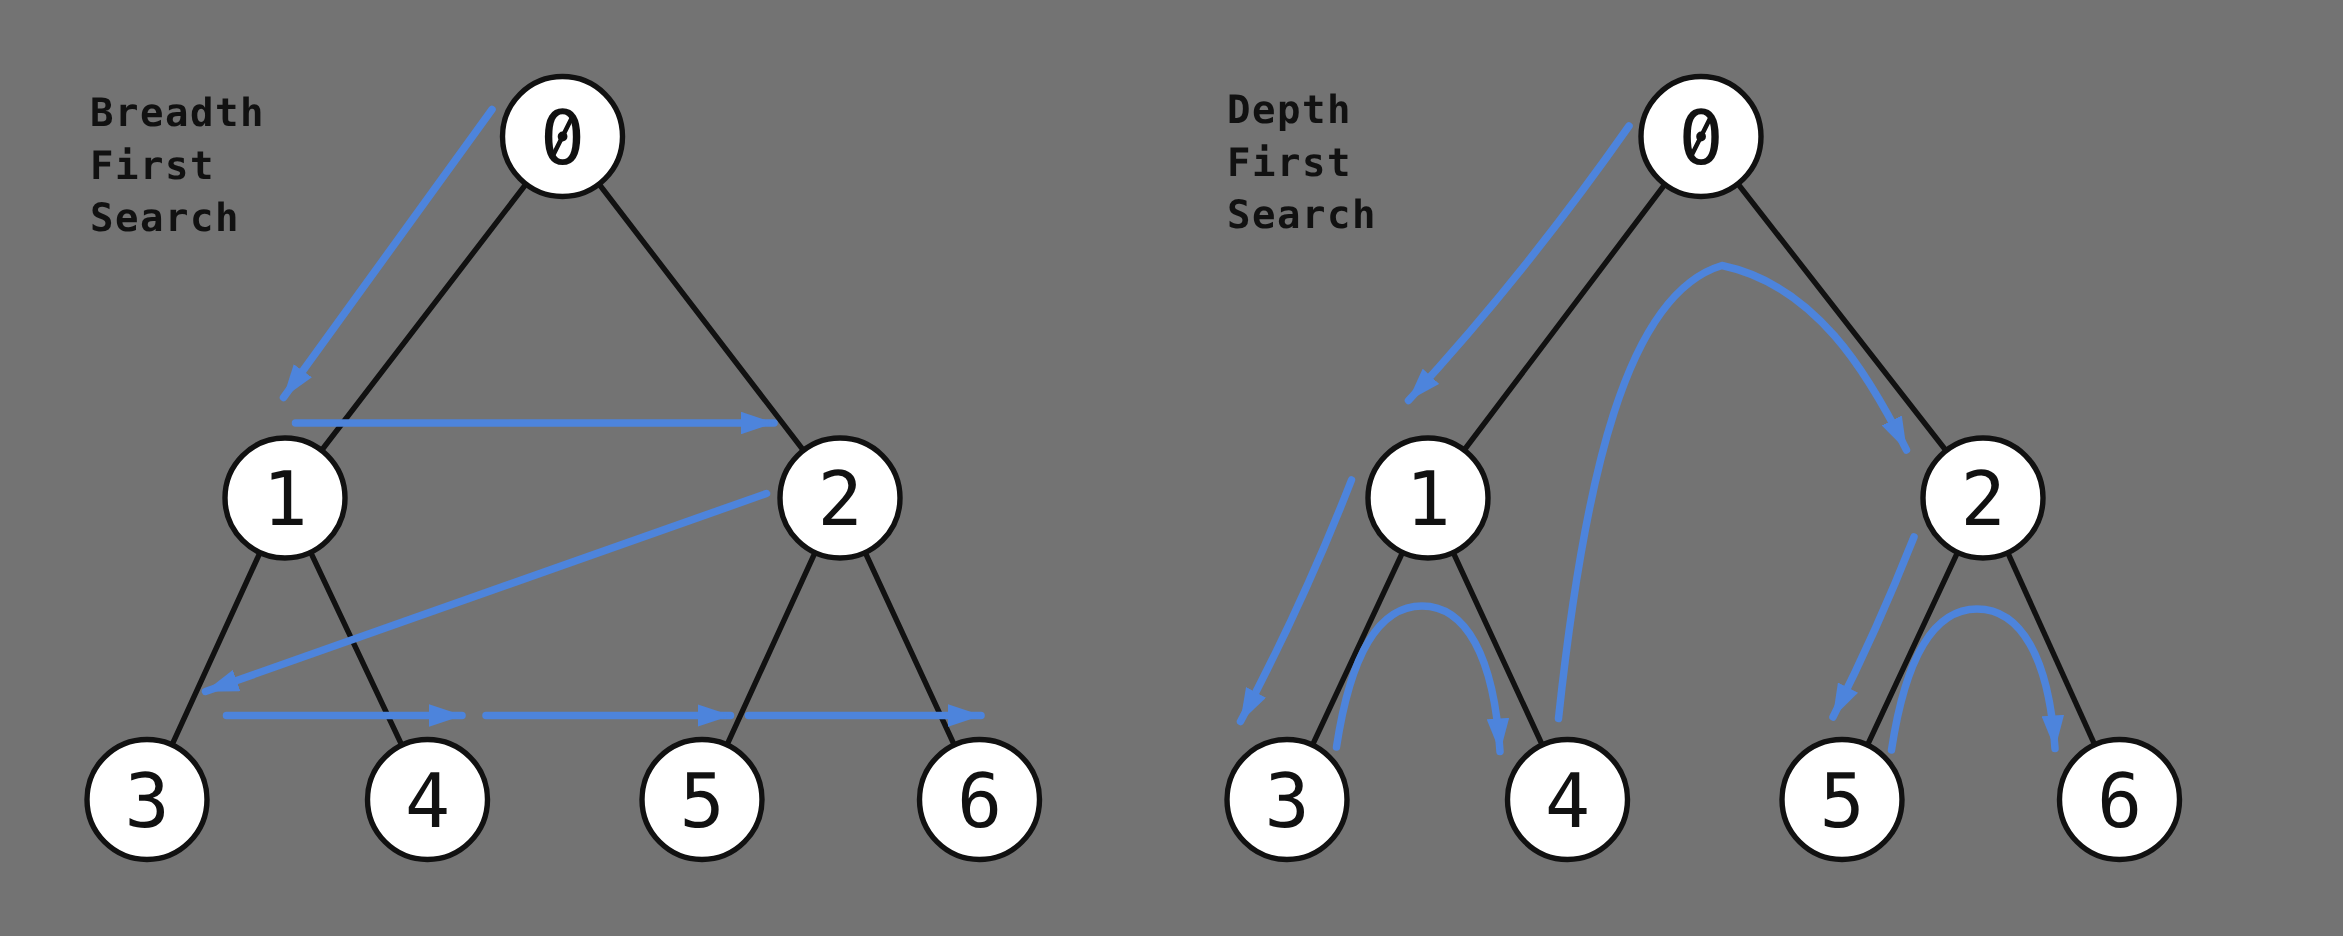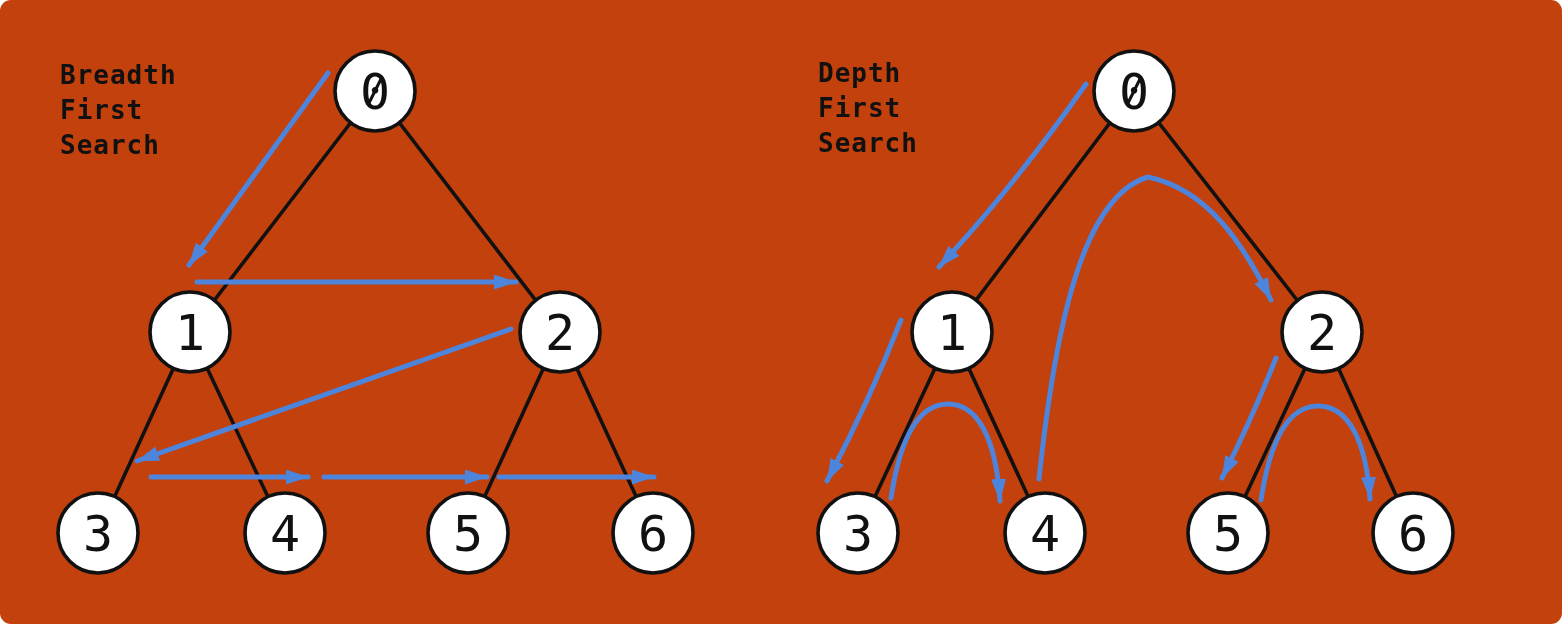--- a/index.html
+++ b/index.html
@@ -45,21 +45,21 @@
   .arrow {
     fill: none;
     stroke: var(--arrow-color, #4d84dc);
     stroke-width: 5;
     stroke-linecap: round;
   }
 </style>
 </head>
 <body>
 
-<div id="stage" style="background: #c2410c; border-radius: 11px;">
+<div id="stage" style="background: #737373;">
   <svg id="diagram-svg" width="1562" height="624" viewBox="0 0 1562 624" xmlns="http://www.w3.org/2000/svg">
       <defs>
         <marker id="arrowhead" viewBox="0 0 4.6 3" markerWidth="4.6" markerHeight="3" refX="4.4" refY="1.5" orient="auto" markerUnits="strokeWidth">
           <path d="M0 0 L4.5 1.5 L0 3 Z" fill="#4d84dc"></path>
         </marker>
       </defs>
       <g>
         <text x="60" y="84" class="title-line">Breadth</text>
         <text x="60" y="119" class="title-line">First</text>
         <text x="60" y="154" class="title-line">Search</text>

